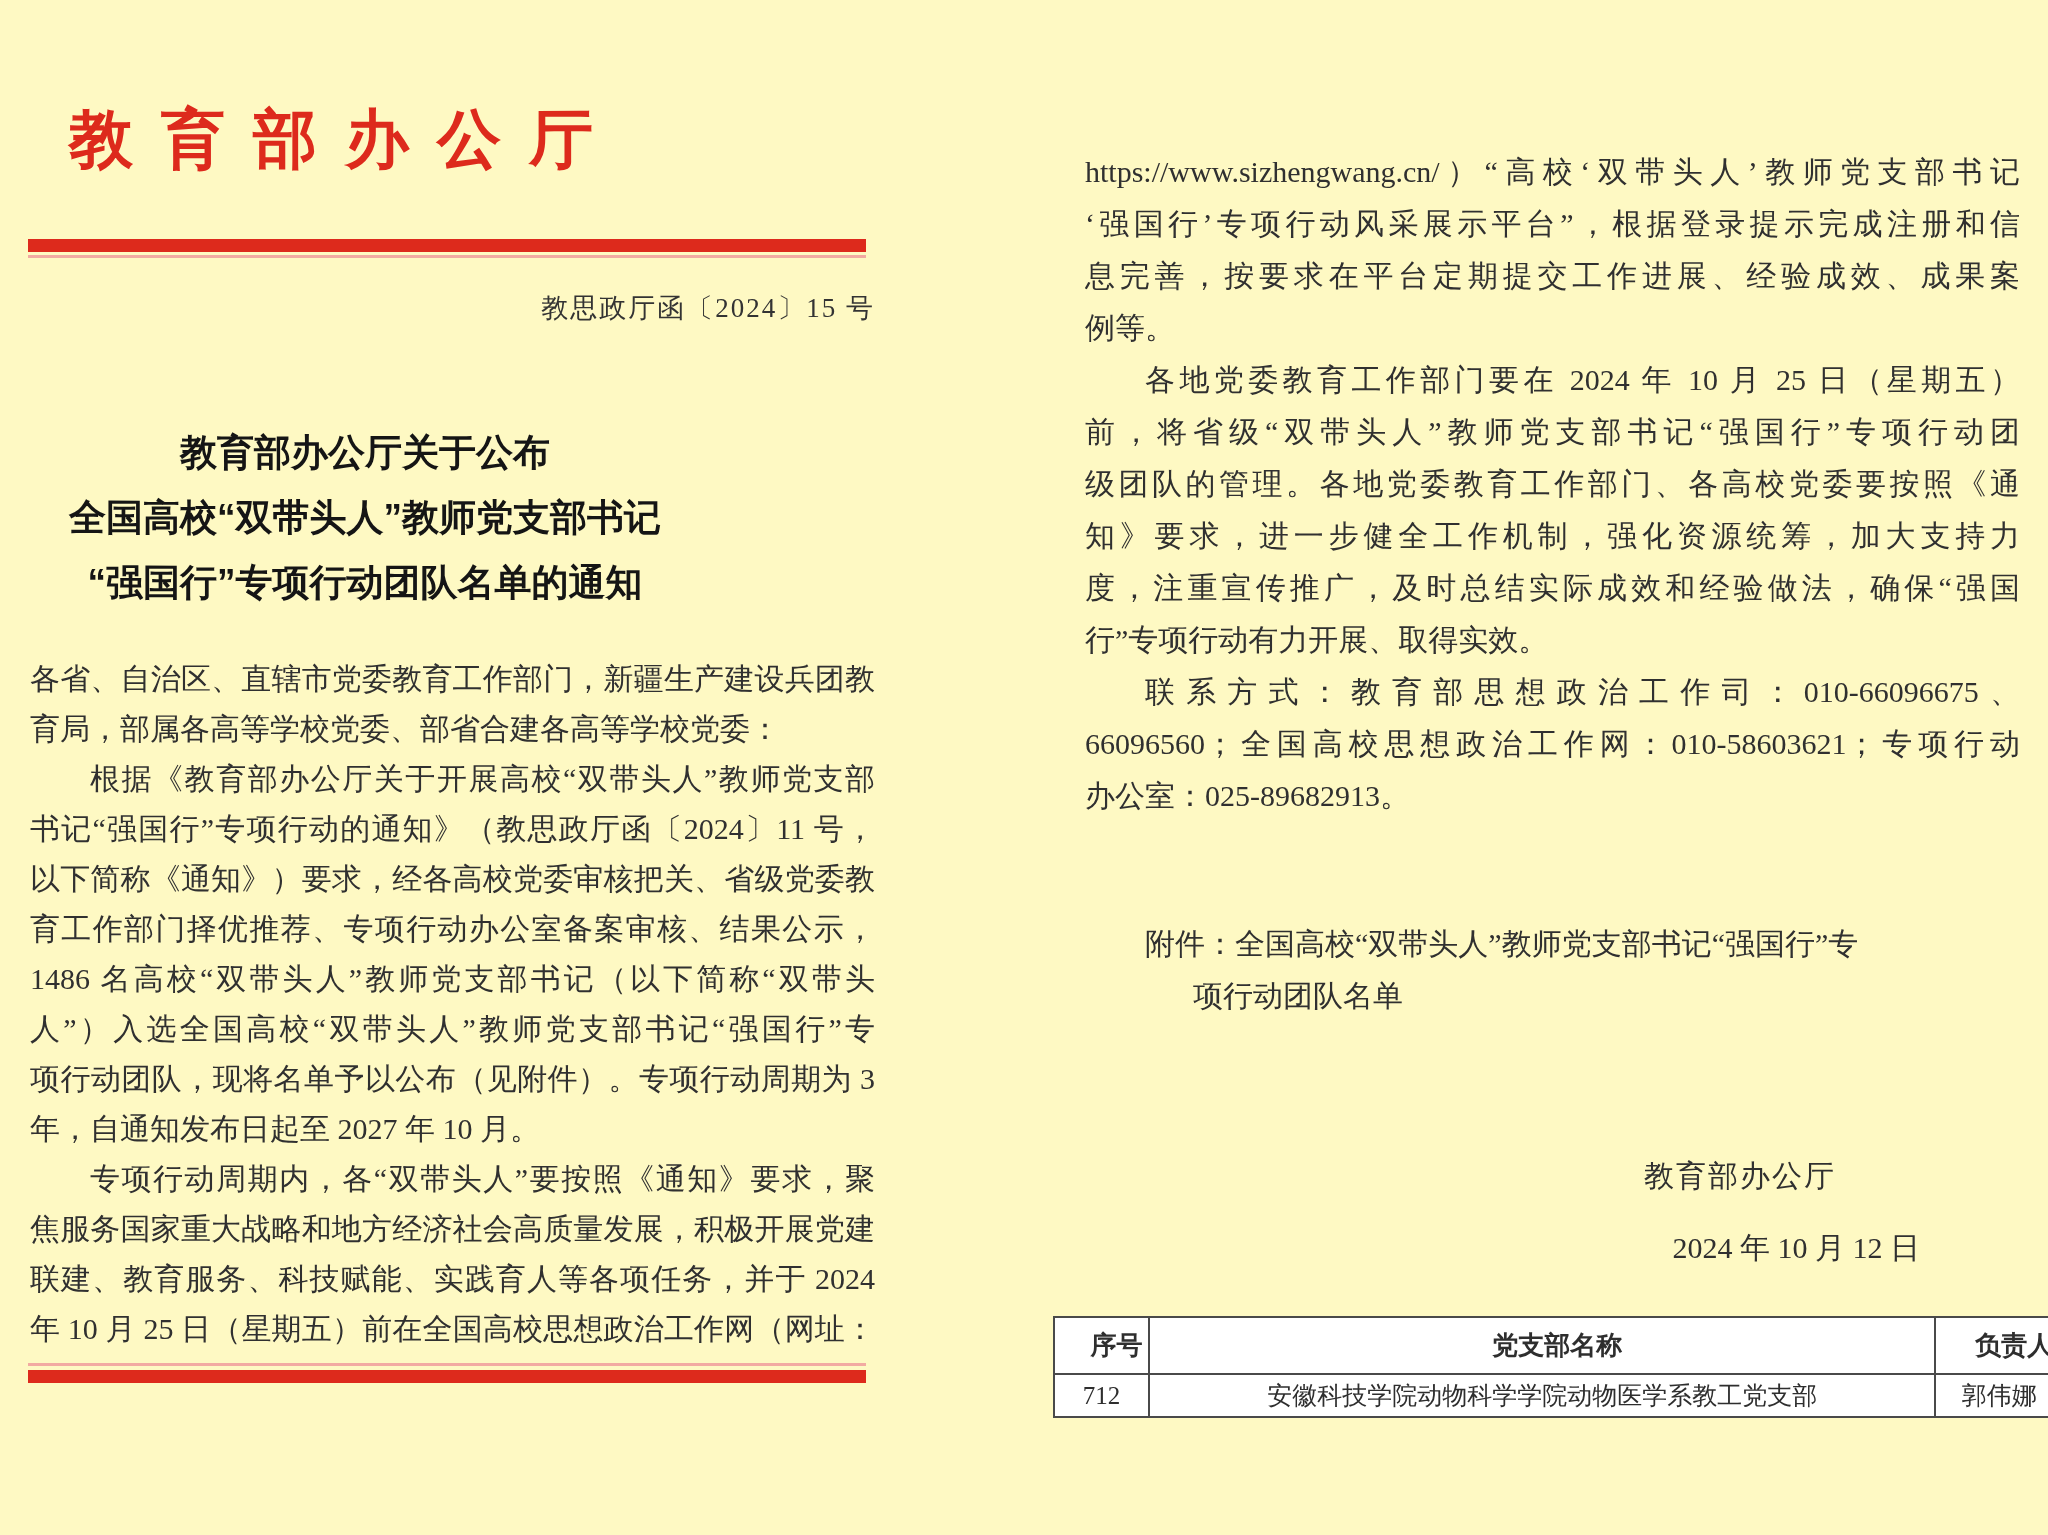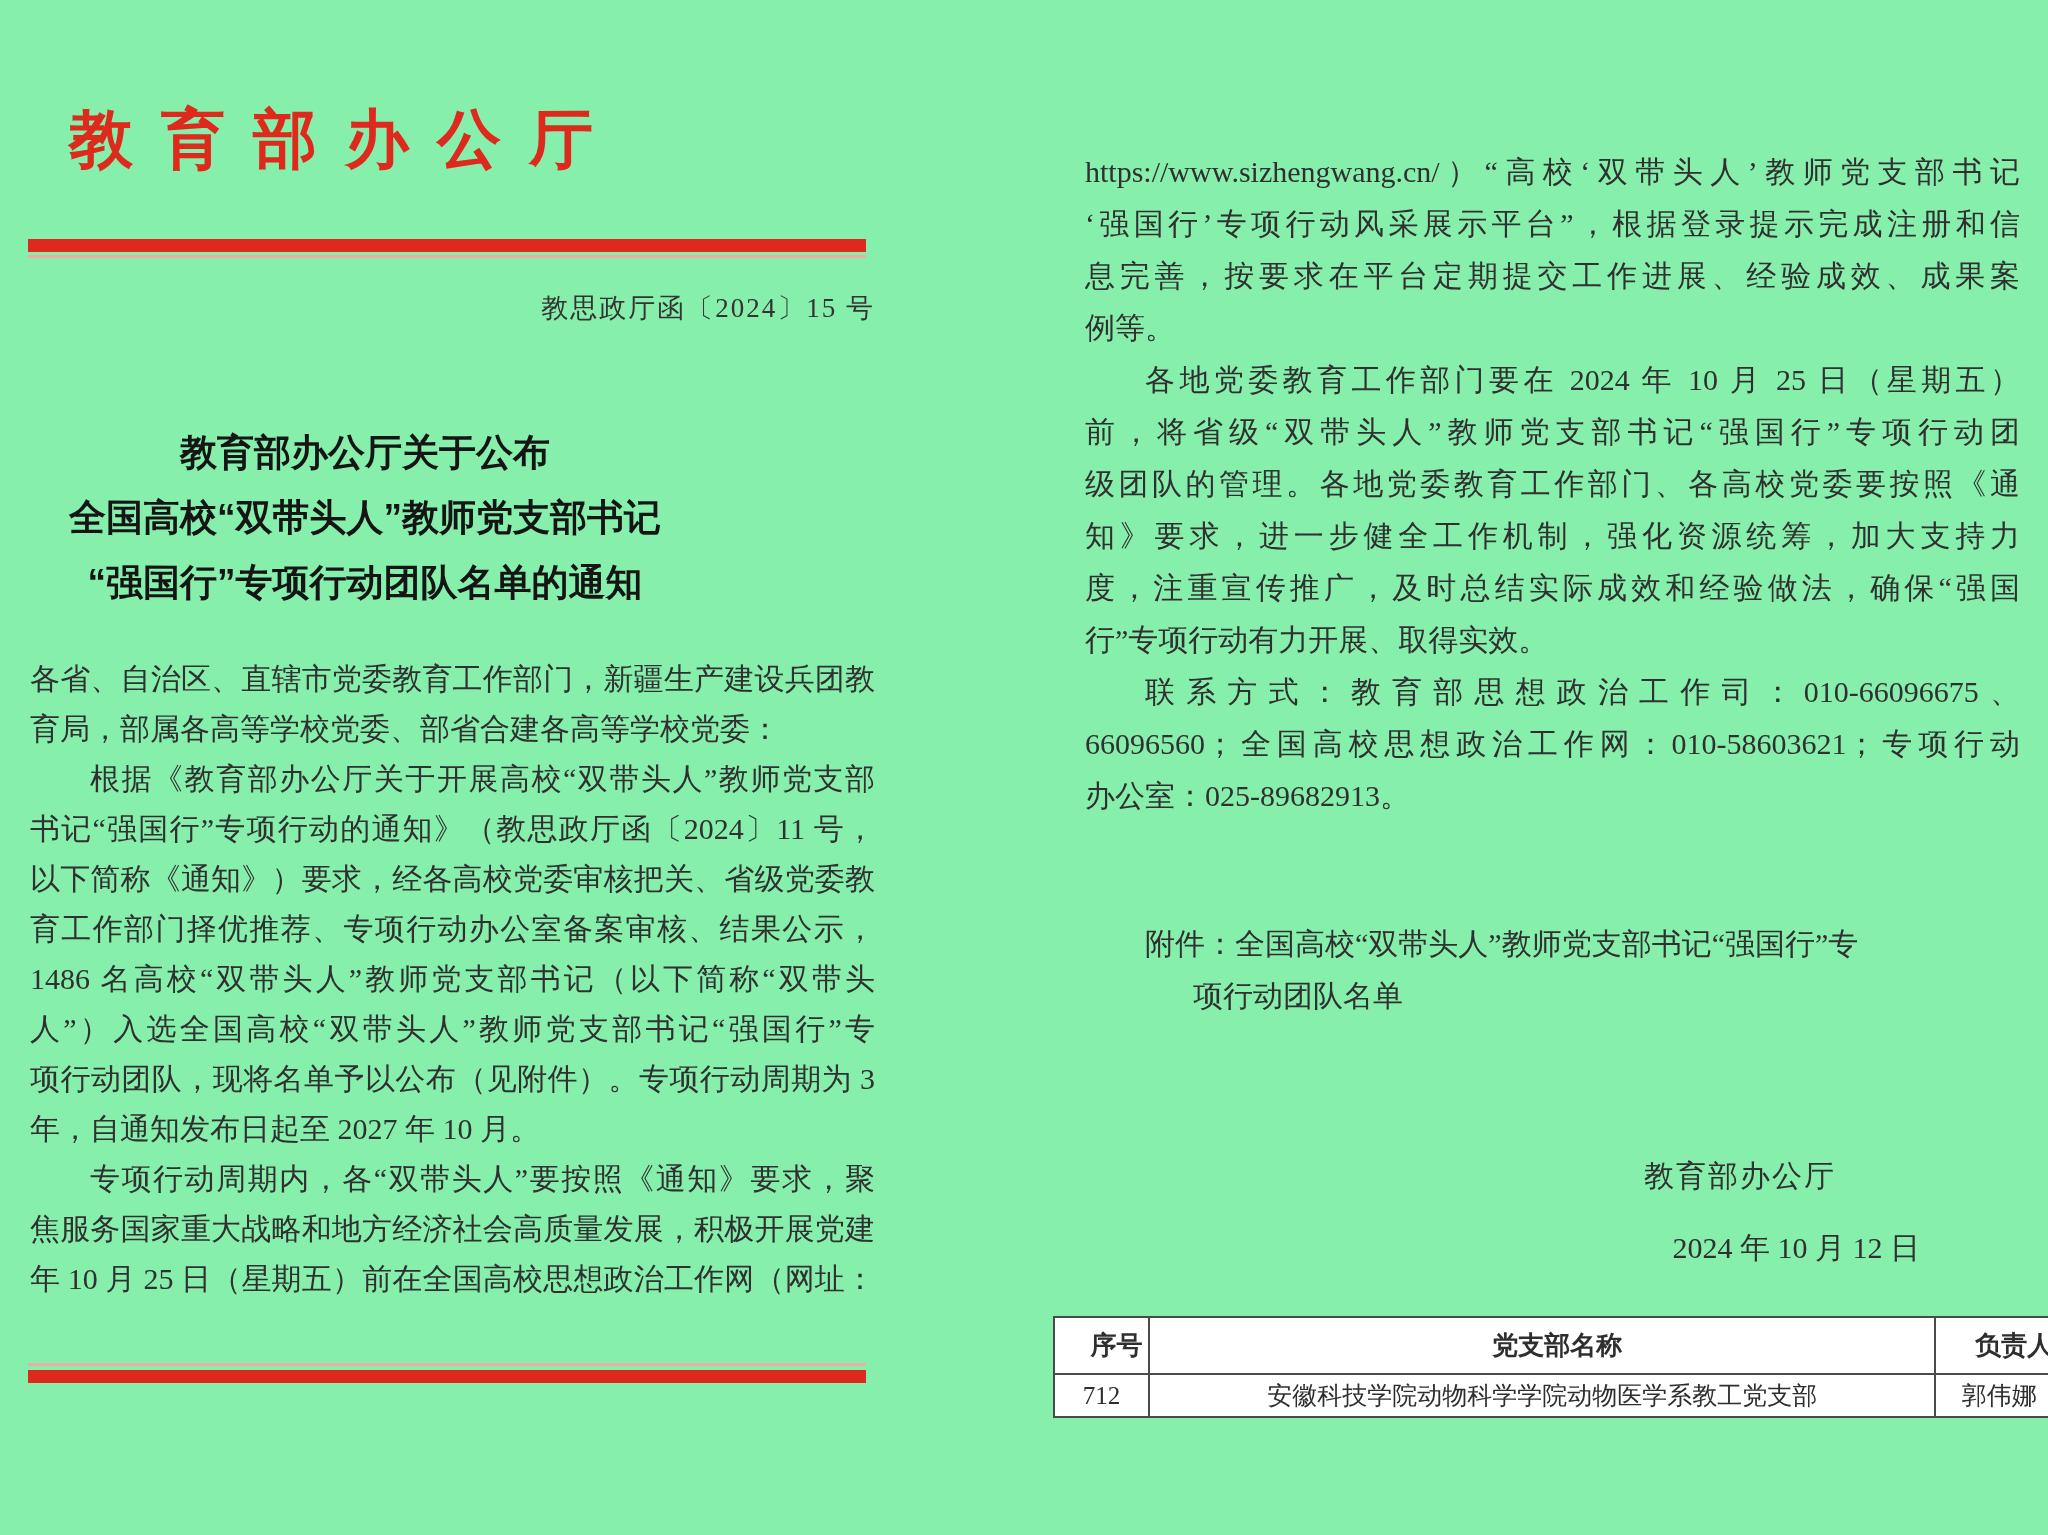--- a/index.html
+++ b/index.html
@@ -1,17 +1,17 @@
 <!DOCTYPE html>
 <html><head>
 <meta charset="utf-8">
 <style>
   html,body{margin:0;padding:0;background:#ffffff;}
   .canvas{
-    position:relative;width:2048px;height:1535px;background:#86efac;
+    position:relative;width:2048px;height:1535px;background:#fef9c3;
     font-family:"Liberation Serif","DejaVu Serif",serif;color:#2b2b2b;overflow:hidden;
   }
   .page{position:absolute;top:0;height:100%;}
   .page.left{left:0;width:1024px;}
   .page.right{left:1024px;width:1024px;}
 
   
   .letterhead{
     position:absolute;left:40px;top:96px;width:610px;
     text-align:center;font-size:64px;font-weight:bold;color:#dd2a1c;
@@ -96,20 +96,21 @@
       <div class="bl ind">根据《教育部办公厅关于开展高校“双带头人”教师党支部</div>
       <div class="bl">书记“强国行”专项行动的通知》（教思政厅函〔2024〕11 号，</div>
       <div class="bl">以下简称《通知》）要求，经各高校党委审核把关、省级党委教</div>
       <div class="bl">育工作部门择优推荐、专项行动办公室备案审核、结果公示，</div>
       <div class="bl">1486 名高校“双带头人”教师党支部书记（以下简称“双带头</div>
       <div class="bl">人”）入选全国高校“双带头人”教师党支部书记“强国行”专</div>
       <div class="bl">项行动团队，现将名单予以公布（见附件）。专项行动周期为 3</div>
       <div class="bl end">年，自通知发布日起至 2027 年 10 月。</div>
       <div class="bl ind">专项行动周期内，各“双带头人”要按照《通知》要求，聚</div>
       <div class="bl">焦服务国家重大战略和地方经济社会高质量发展，积极开展党建</div>
+      <div class="bl">联建、教育服务、科技赋能、实践育人等各项任务，并于 2024</div>
       <div class="bl">年 10 月 25 日（星期五）前在全国高校思想政治工作网（网址：</div>
     </div>
 
     <div class="rule bottom">
       <div class="thin"></div>
       <div class="thick"></div>
     </div>
   </section>
 
   <section class="page right">

